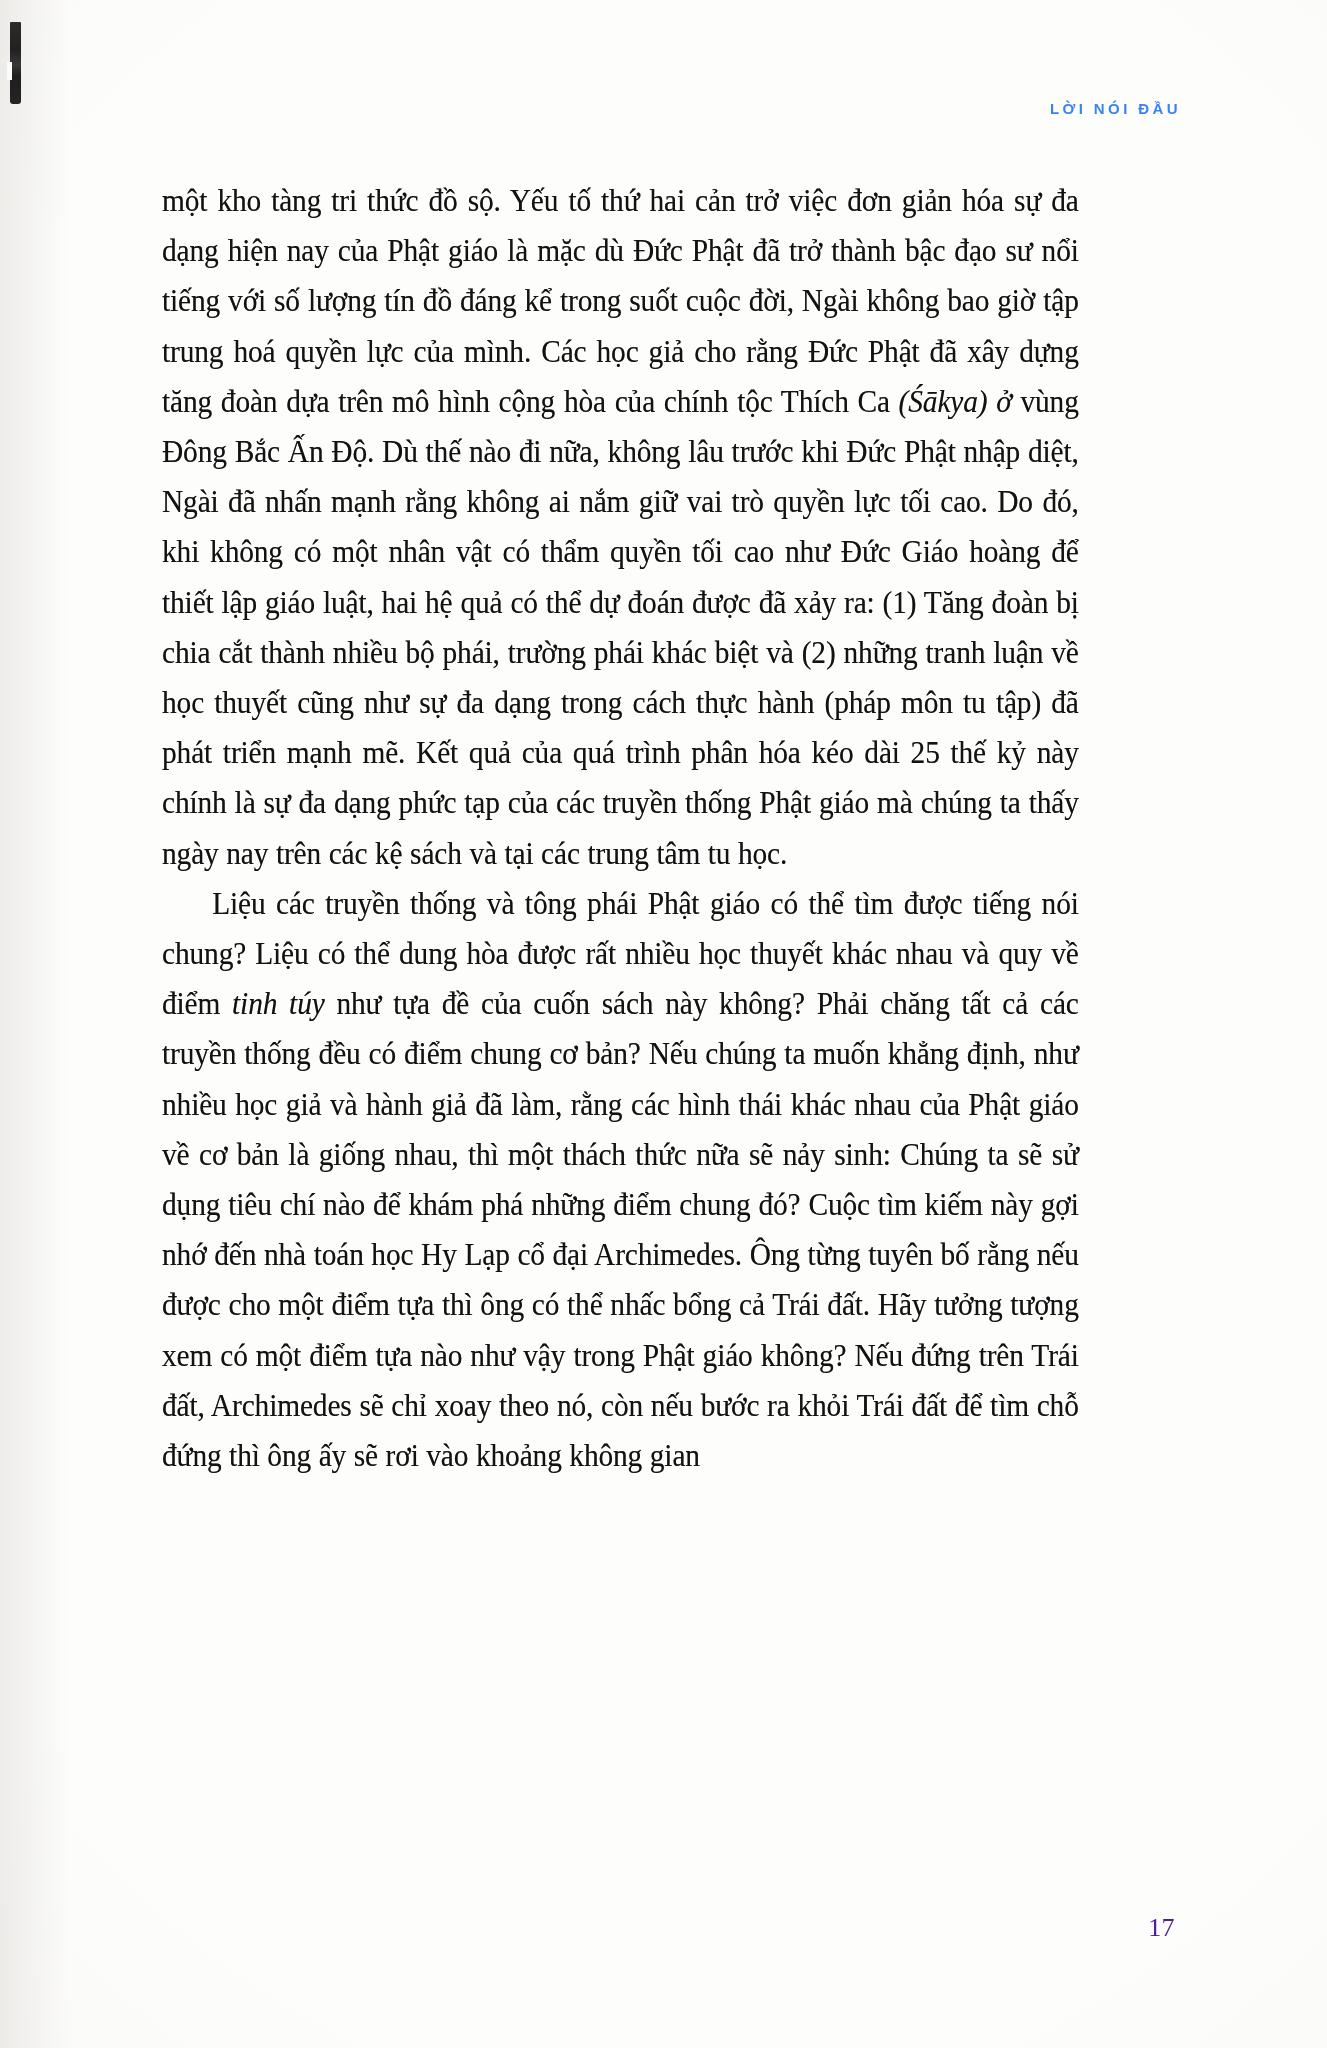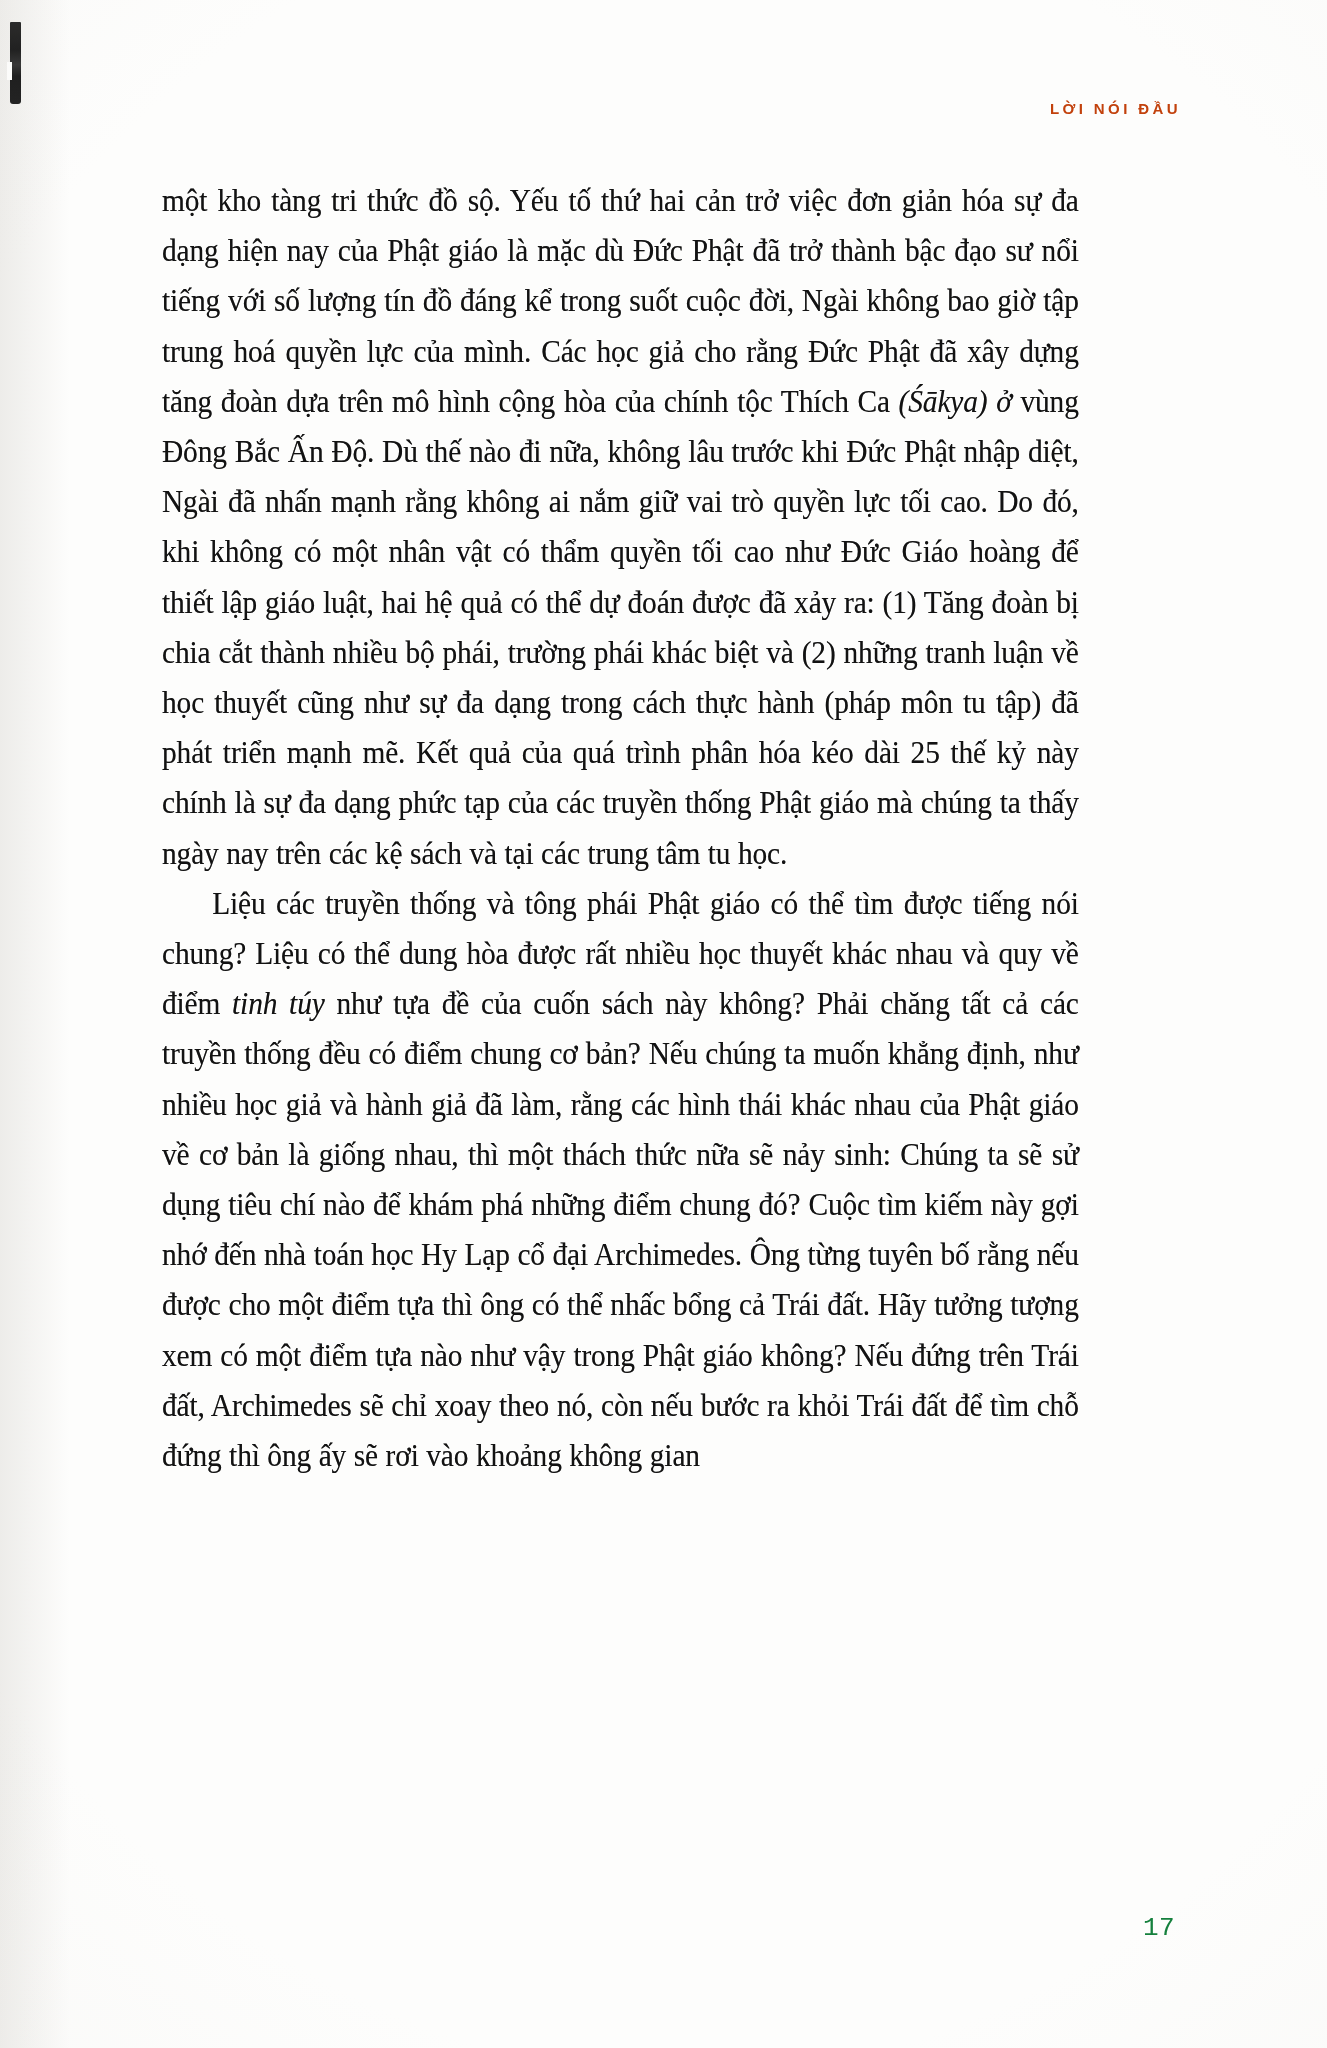--- a/index.html
+++ b/index.html
@@ -104,36 +104,36 @@
 
   .it {
     font-style: italic;
   }
 
   
   .folio {
     position: absolute;
     right: 152px;
     bottom: 105px;
-    font-family: Liberation Mono, monospace;
+    font-family: Liberation Serif, serif;
     font-size: 26px;
-    color: #15803d;
+    color: #4c1d95;
     letter-spacing: 0.4px;
   }
 </style>
 </head>
 <body>
 
 <div class="page" style="background: rgb(253, 253, 252);">
 
   <div class="paper-tint"></div>
 
   <div class="binding-mark"></div>
 
-  <div class="running-head" style="color: #c2410c;">LỜI NÓI ĐẦU</div>
+  <div class="running-head" style="color: #3b82f6;">LỜI NÓI ĐẦU</div>
 
   <div class="textblock">
     <p class="para" id="p1" style="color: rgb(18, 18, 18);"><span>một kho tàng tri thức đồ sộ. Yếu tố thứ hai cản trở việc đơn giản hóa sự đa dạng hiện nay của Phật giáo là mặc dù Đức Phật đã trở thành bậc đạo sư nổi tiếng với số lượng tín đồ đáng kể trong suốt cuộc đời, Ngài không bao giờ tập trung hoá quyền lực của mình. Các học giả cho rằng Đức Phật đã xây dựng tăng đoàn dựa trên mô hình cộng hòa của chính tộc Thích Ca </span><span class="it">(Śākya) ở</span><span> vùng Đông Bắc Ấn Độ. Dù thế nào đi nữa, không lâu trước khi Đức Phật nhập diệt, Ngài đã nhấn mạnh rằng không ai nắm giữ vai trò quyền lực tối cao. Do đó, khi không có một nhân vật có thẩm quyền tối cao như Đức Giáo hoàng để thiết lập giáo luật, hai hệ quả có thể dự đoán được đã xảy ra: (1) Tăng đoàn bị chia cắt thành nhiều bộ phái, trường phái khác biệt và (2) những tranh luận về học thuyết cũng như sự đa dạng trong cách thực hành (pháp môn tu tập) đã phát triển mạnh mẽ. Kết quả của quá trình phân hóa kéo dài 25 thế kỷ này chính là sự đa dạng phức tạp của các truyền thống Phật giáo mà chúng ta thấy ngày nay trên các kệ sách và tại các trung tâm tu học.</span></p>
     <p class="para para-indent" id="p2" style="color: rgb(18, 18, 18);"><span>Liệu các truyền thống và tông phái Phật giáo có thể tìm được tiếng nói chung? Liệu có thể dung hòa được rất nhiều học thuyết khác nhau và quy về điểm </span><span class="it">tinh túy</span><span> như tựa đề của cuốn sách này không? Phải chăng tất cả các truyền thống đều có điểm chung cơ bản? Nếu chúng ta muốn khẳng định, như nhiều học giả và hành giả đã làm, rằng các hình thái khác nhau của Phật giáo về cơ bản là giống nhau, thì một thách thức nữa sẽ nảy sinh: Chúng ta sẽ sử dụng tiêu chí nào để khám phá những điểm chung đó? Cuộc tìm kiếm này gợi nhớ đến nhà toán học Hy Lạp cổ đại Archimedes. Ông từng tuyên bố rằng nếu được cho một điểm tựa thì ông có thể nhấc bổng cả Trái đất. Hãy tưởng tượng xem có một điểm tựa nào như vậy trong Phật giáo không? Nếu đứng trên Trái đất, Archimedes sẽ chỉ xoay theo nó, còn nếu bước ra khỏi Trái đất để tìm chỗ đứng thì ông ấy sẽ rơi vào khoảng không gian</span></p>
   </div>
 
   <div class="folio">17</div>
 
 </div>
 

